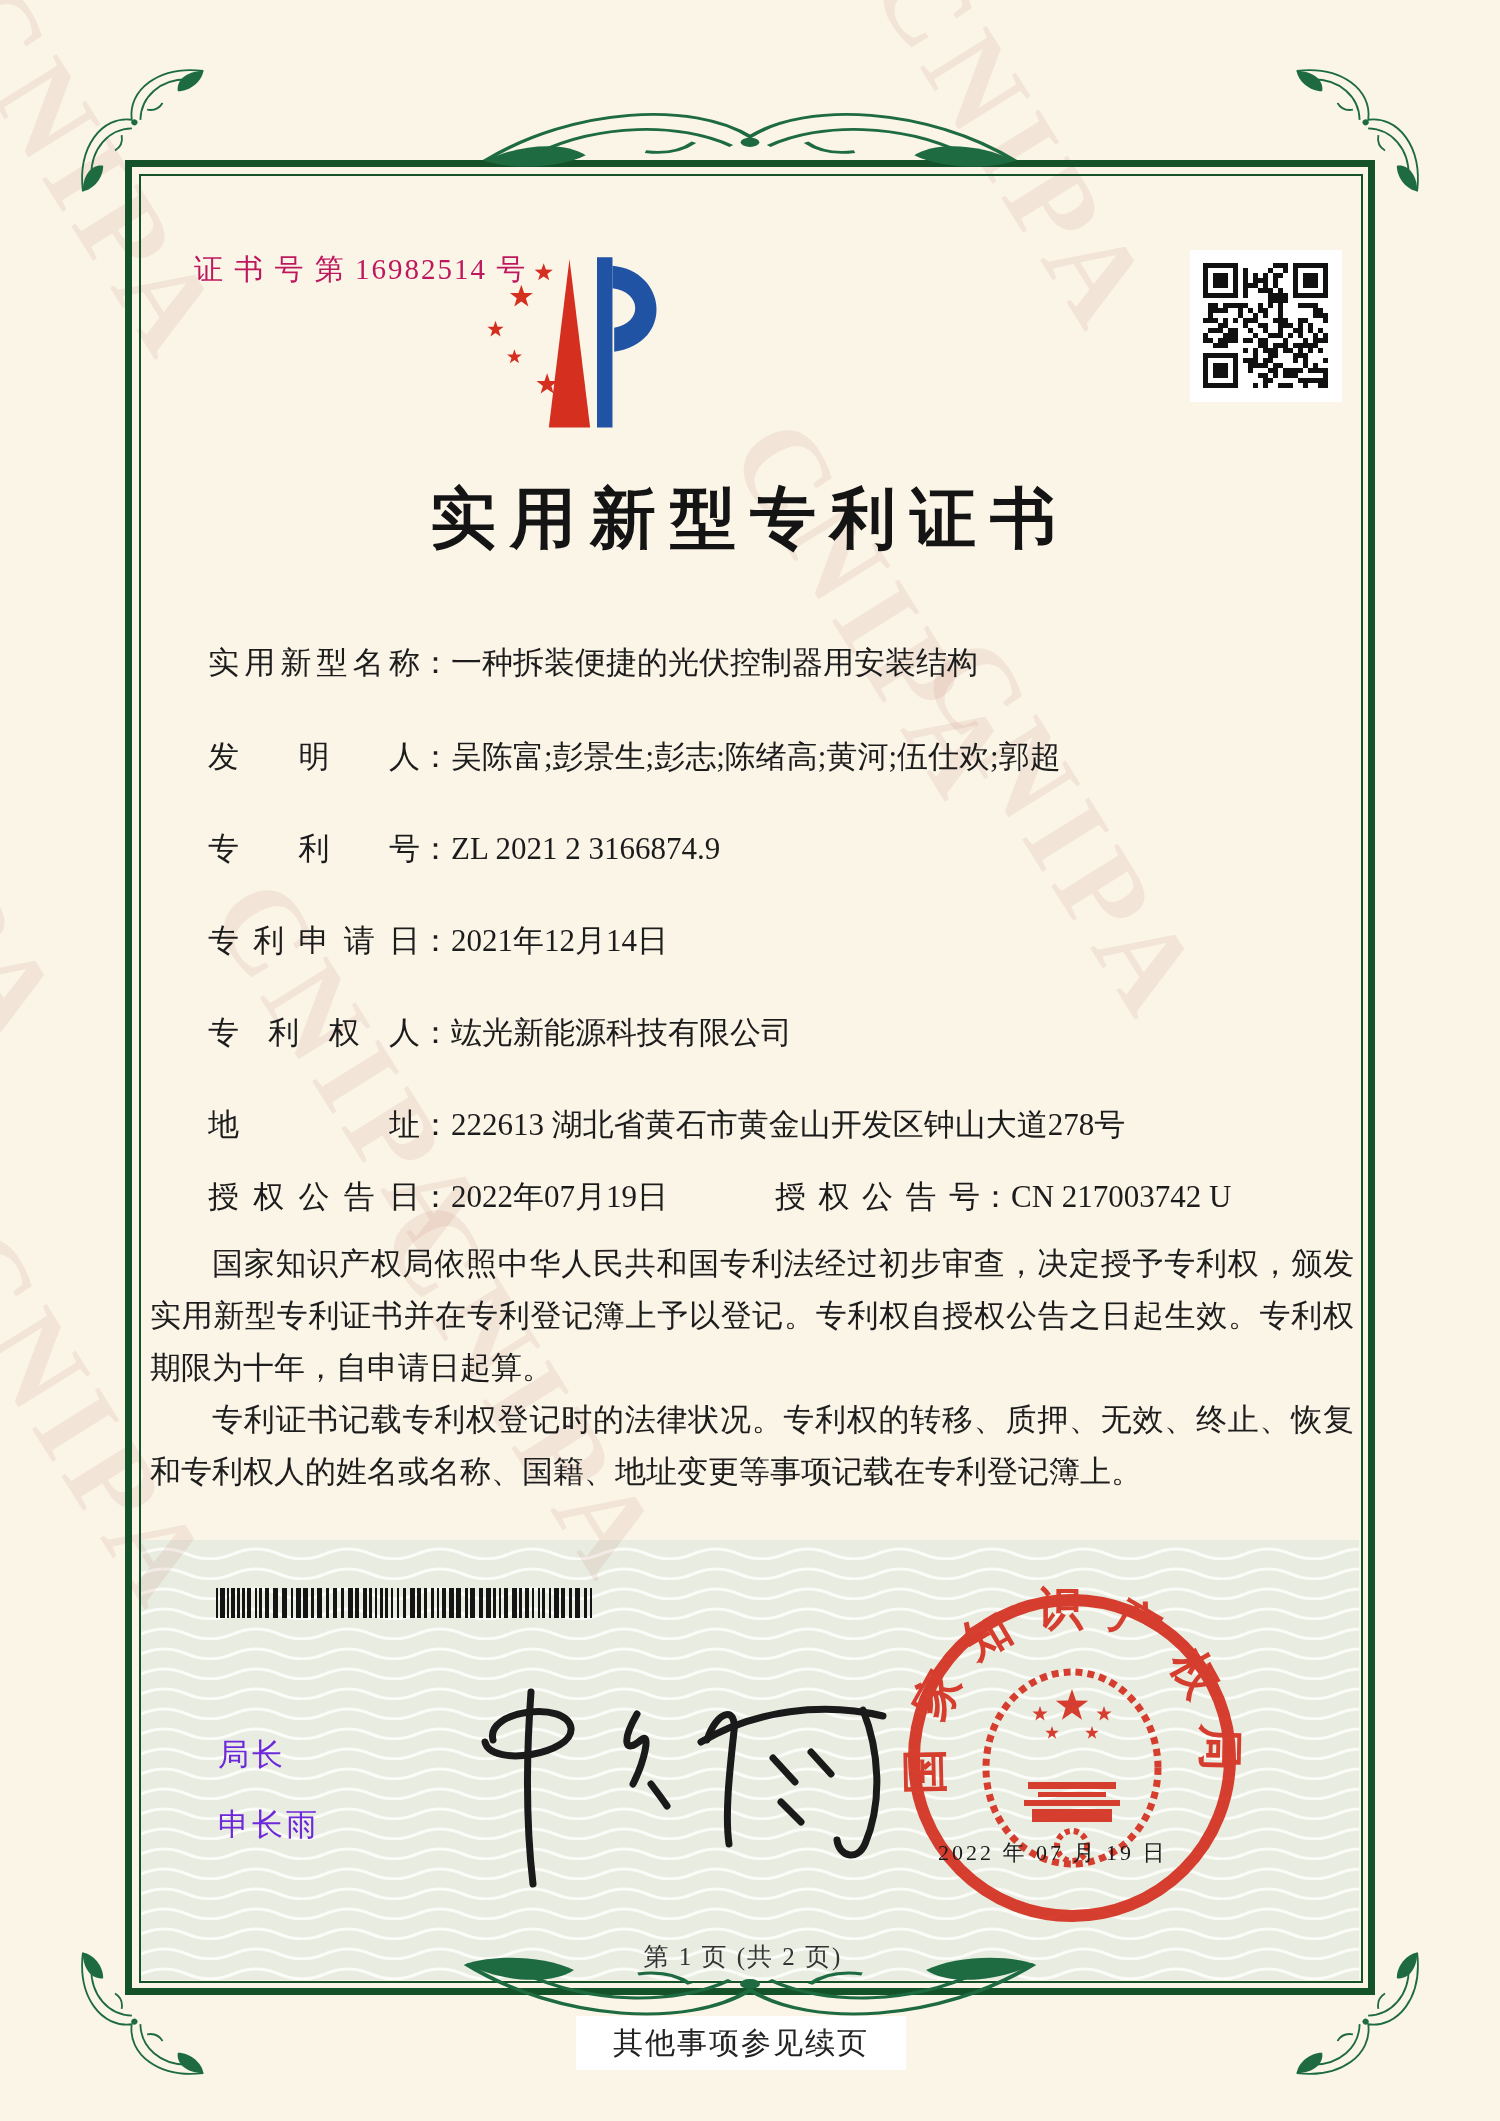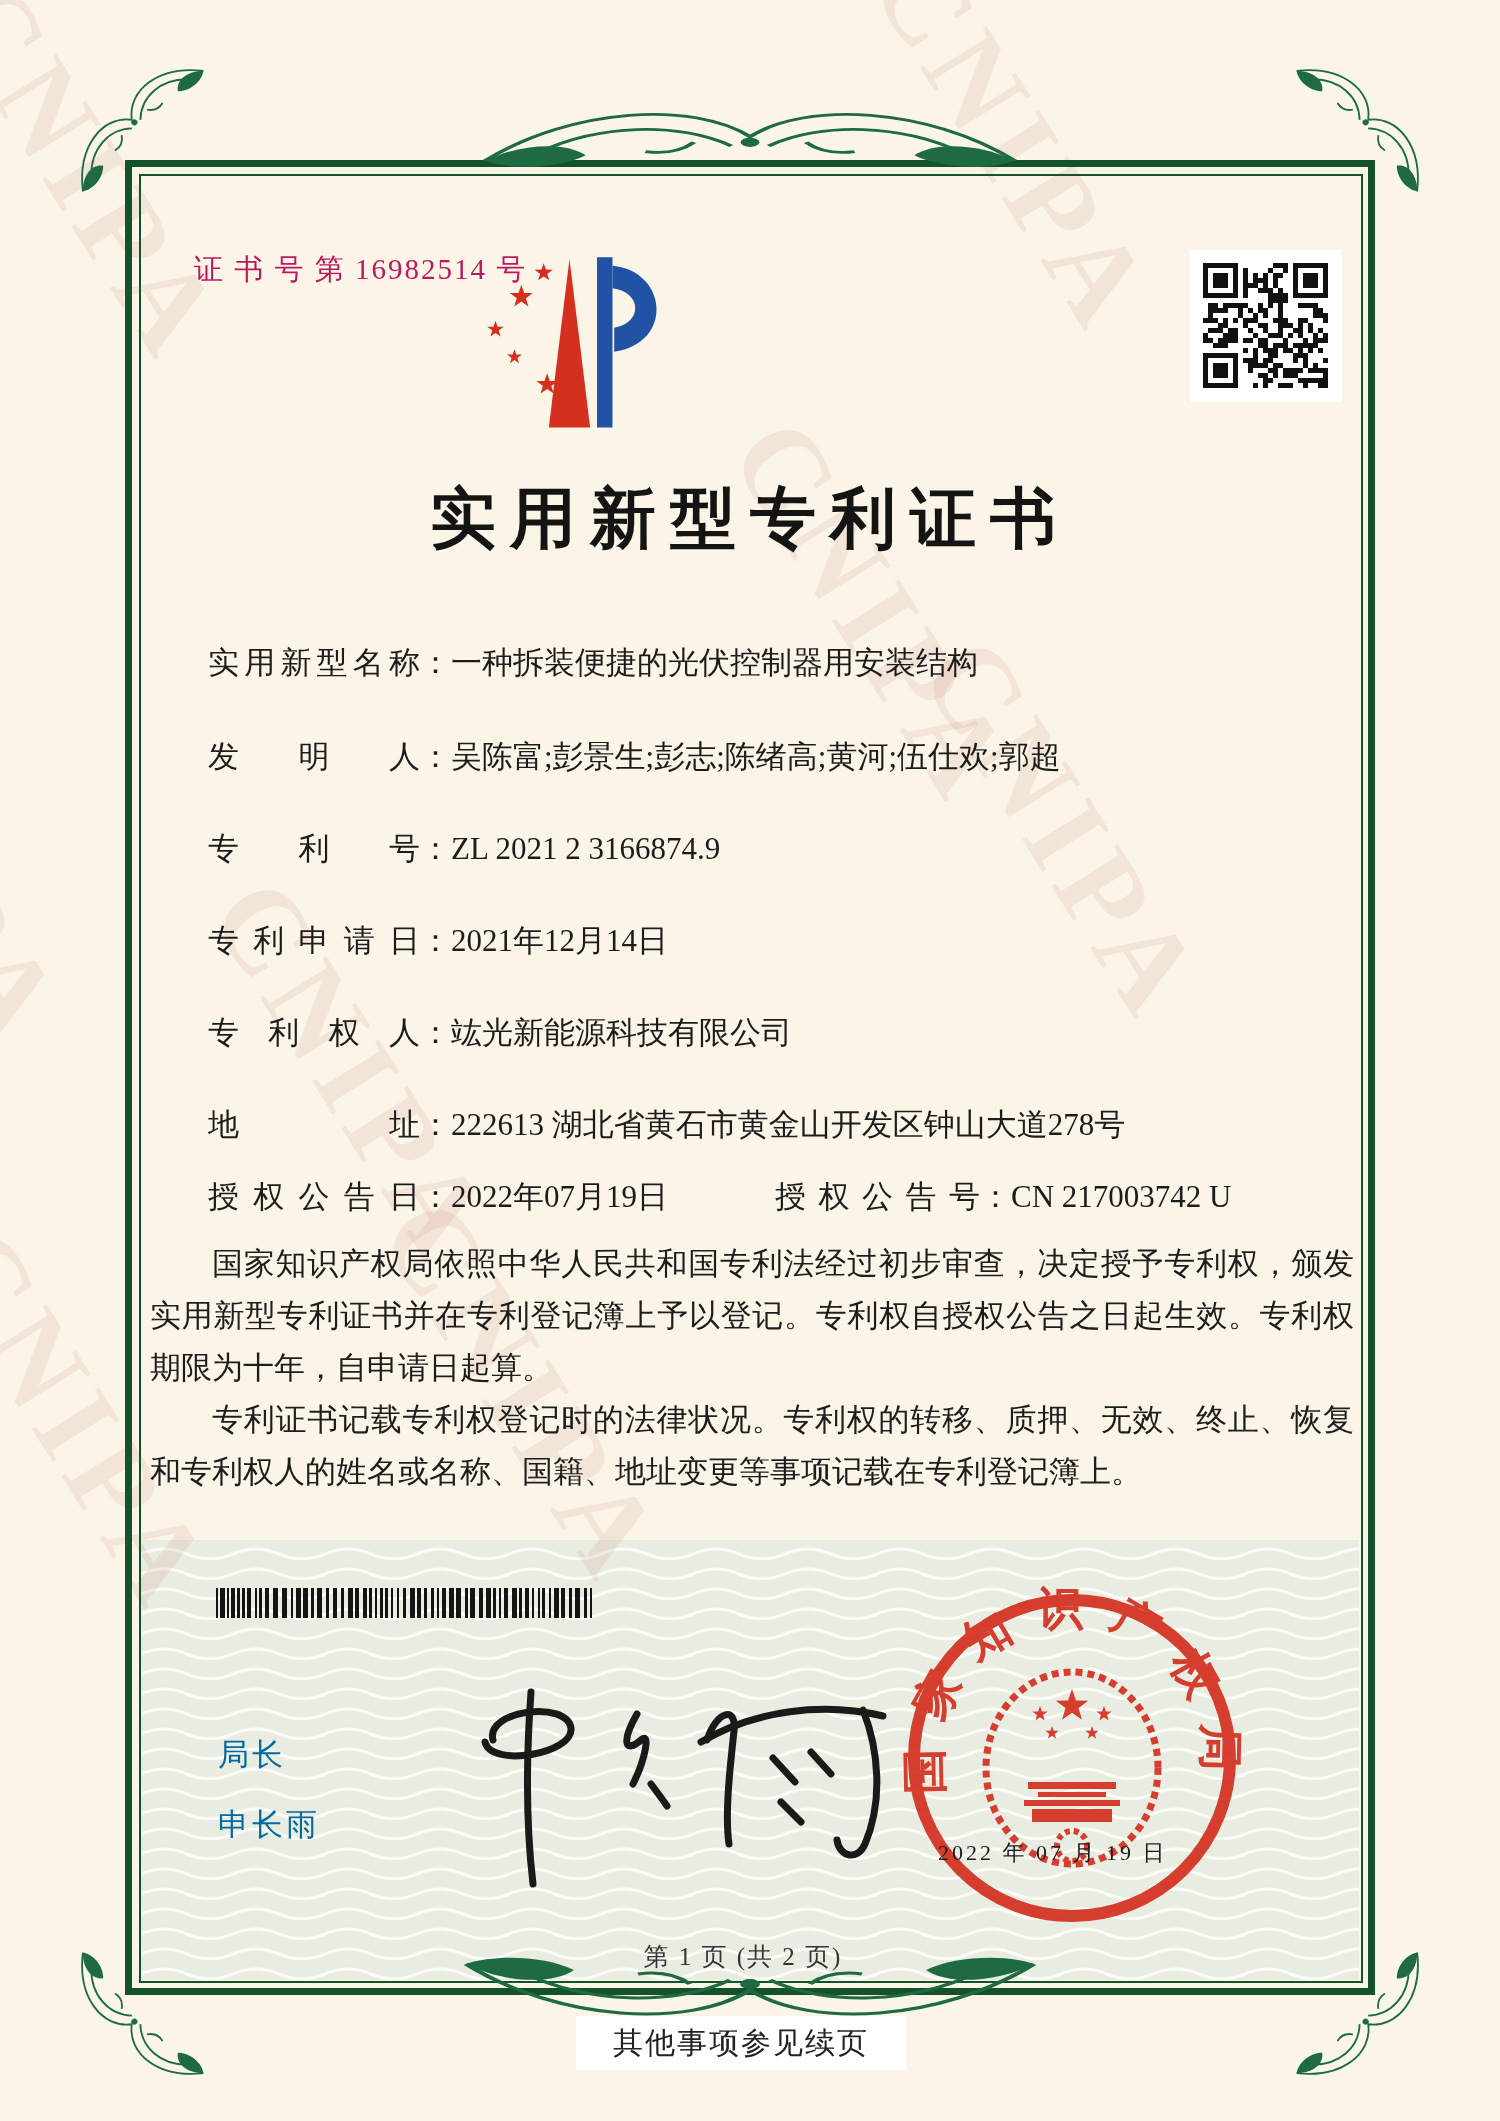--- a/index.html
+++ b/index.html
@@ -57,21 +57,21 @@
   .grant-no{position:absolute;left:567px;top:0;white-space:nowrap;}
   .grant-no .flabel{width:205px;}
   
   .legal{position:absolute;left:150px;top:1238px;width:1204px;z-index:3;
     font-size:31px;line-height:52px;text-align:justify;color:#1d1d1d;}
   .legal p{margin:0;text-indent:2em;}
   
   .barcode{position:absolute;left:216px;top:1588px;width:384px;height:30px;z-index:3;font-size:0;}
   .barcode i{display:inline-block;height:100%;background:#141414;}
   .director{position:absolute;left:218px;z-index:3;font-family:"Liberation Sans","DejaVu Sans",sans-serif;
-    font-size:31px;color:#0369a1;letter-spacing:3px;}
+    font-size:31px;color:#6d28d9;letter-spacing:3px;}
   #director-title{top:1734px}
   #director-name{top:1804px}
   .signature{position:absolute;left:455px;top:1676px;width:440px;height:215px;z-index:3;}
   .seal{position:absolute;left:900px;top:1584px;width:344px;height:348px;z-index:4;opacity:0.92;}
   .seal-date{position:absolute;left:938px;top:1838px;z-index:5;font-size:22px;letter-spacing:3px;color:#1a1a1a;white-space:nowrap;}
   .page-info{position:absolute;left:125px;top:1940px;width:1236px;text-align:center;z-index:3;
     font-size:25px;color:#333;letter-spacing:2px;}
   .note-box{position:absolute;left:576px;top:2016px;width:330px;height:54px;background:#ffffff;z-index:3;
     display:flex;align-items:center;justify-content:center;font-size:30px;letter-spacing:2px;color:#222;}
 </style>

